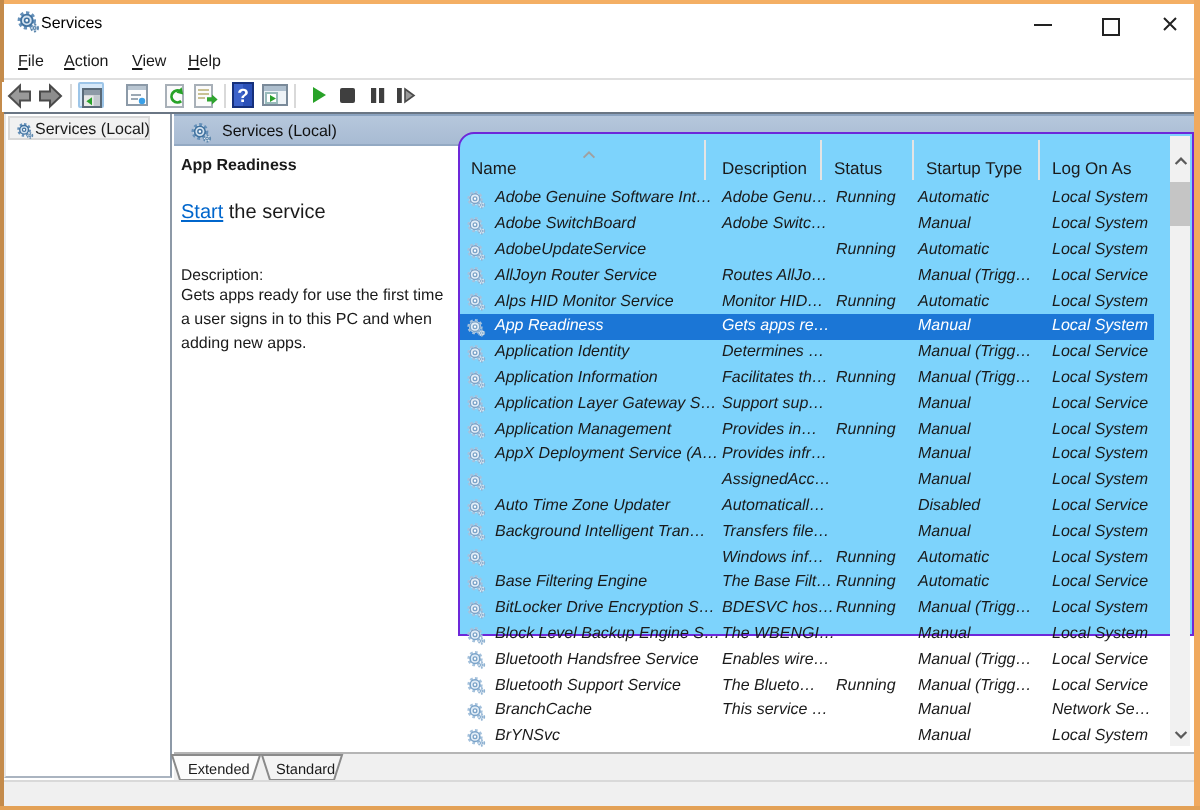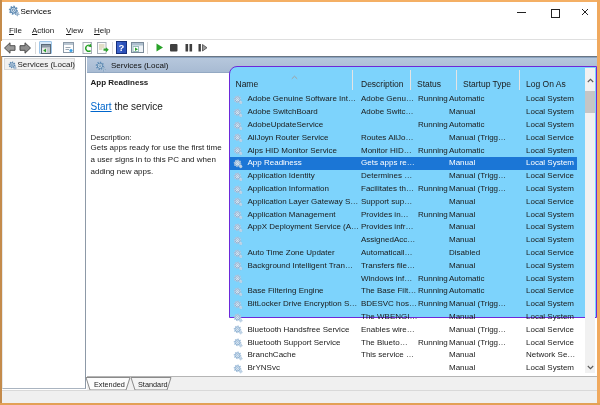--- a/index.html
+++ b/index.html
@@ -34,23 +34,23 @@
 #extpane { position:absolute; left:0; top:16px; width:142px; bottom:0; background:#fff; }
 #apptitle { position:absolute; left:3.5px; top:4.5px; font-weight:bold; font-size:8px; }
 #startsvc { position:absolute; left:3.5px; top:28px; font-size:10px; }
 #startsvc a { color:#0066cc; text-decoration:underline; }
 #desclabel { position:absolute; left:3.5px; top:60px; font-size:7.8px; }
 #desclines { position:absolute; left:3.5px; top:69px; width:142px; font-size:8px; line-height:12.1px; }
 
 #list { position:absolute; left:142px; top:9px; width:368px; height:252px; background:#7dd3fc; border:1px solid #6d28d9; border-top-left-radius:8px; }
 .hdr { position:absolute; top:12px; font-size:8.5px; color:#1a1a1a; }
 .hsep { position:absolute; top:3px; width:1px; height:20px; background:#e4e4e4; }
-.row { position:absolute; left:0px; width:347px; height:12.8px; line-height:12.8px; font-size:8px; }
+.row { position:absolute; left:0px; width:347px; height:12.8px; line-height:12.8px; font-size:8px;font-style:italic; }
 .row span { position:absolute; top:0; white-space:nowrap; }
-.row .c1 { left:17.5px; } .row .c2 { left:131px; } .row .c3 { left:188px; } .row .c4 { left:219px;text-align:right; } .row .c5 { left:296px; }
+.row .c1 { left:17.5px; } .row .c2 { left:131px; } .row .c3 { left:188px; } .row .c4 { left:229px;text-align:right; } .row .c5 { left:296px; }
 .row.sel { background:#1b76d6; color:#fff; }
 .gicon { position:absolute; }
 #vsb { position:absolute; right:1px; top:1px; width:10px; height:305px; background:#f1f1f1; }
 #vsb .thumb { position:absolute; left:0; top:23px; width:10px; height:22px; background:#c5c5c5; }
 #caret { position:absolute; left:204px; top:17.5px; }
 
 #tabstrip { position:absolute; left:87px; top:376px; width:510px; height:14px; background:#f0f0f0; border-top:1px solid #b5b5b5; }
 #statusbar { position:absolute; left:2px; top:390px; width:595px; height:13px; background:#f0f0f0; border-top:1px solid #d9d9d9; }
 </style></head>
 <body>
@@ -421,20 +421,21 @@
         <span class="c5">Local System</span>
       </div>
 <div class="row" style="top:244.0px">
         <svg class="gicon " style="left:2.5px;top:1.5px" width="10" height="10" viewBox="0 0 12 12">
 <circle cx="5.4" cy="5.2" r="3.6" fill="#edf3f9" stroke="#a5c2dd" stroke-width="2.0" stroke-dasharray="1.5 1.25"></circle>
 <circle cx="5.4" cy="5.2" r="2.9" fill="#e2edf7" stroke="#7ba3c8" stroke-width="0.9"></circle>
 <circle cx="5.4" cy="5.2" r="1.1" fill="#fff" stroke="#7ba3c8" stroke-width="0.8"></circle>
 <circle cx="9.3" cy="9.0" r="1.7" fill="#edf3f9" stroke="#8fb2d2" stroke-width="1.0" stroke-dasharray="1 0.9"></circle>
 <circle cx="9.3" cy="9.0" r="0.7" fill="#fff" stroke="#8fb2d2" stroke-width="0.7"></circle>
 </svg>
+        <span class="c1">Block Level Backup Engine S…</span>
         <span class="c2">The WBENGI…</span>
         <span class="c3"></span>
         <span class="c4">Manual</span>
         <span class="c5">Local System</span>
       </div>
 <div class="row" style="top:256.8px">
         <svg class="gicon " style="left:2.5px;top:1.5px" width="10" height="10" viewBox="0 0 12 12">
 <circle cx="5.4" cy="5.2" r="3.6" fill="#edf3f9" stroke="#a5c2dd" stroke-width="2.0" stroke-dasharray="1.5 1.25"></circle>
 <circle cx="5.4" cy="5.2" r="2.9" fill="#e2edf7" stroke="#7ba3c8" stroke-width="0.9"></circle>
 <circle cx="5.4" cy="5.2" r="1.1" fill="#fff" stroke="#7ba3c8" stroke-width="0.8"></circle>

